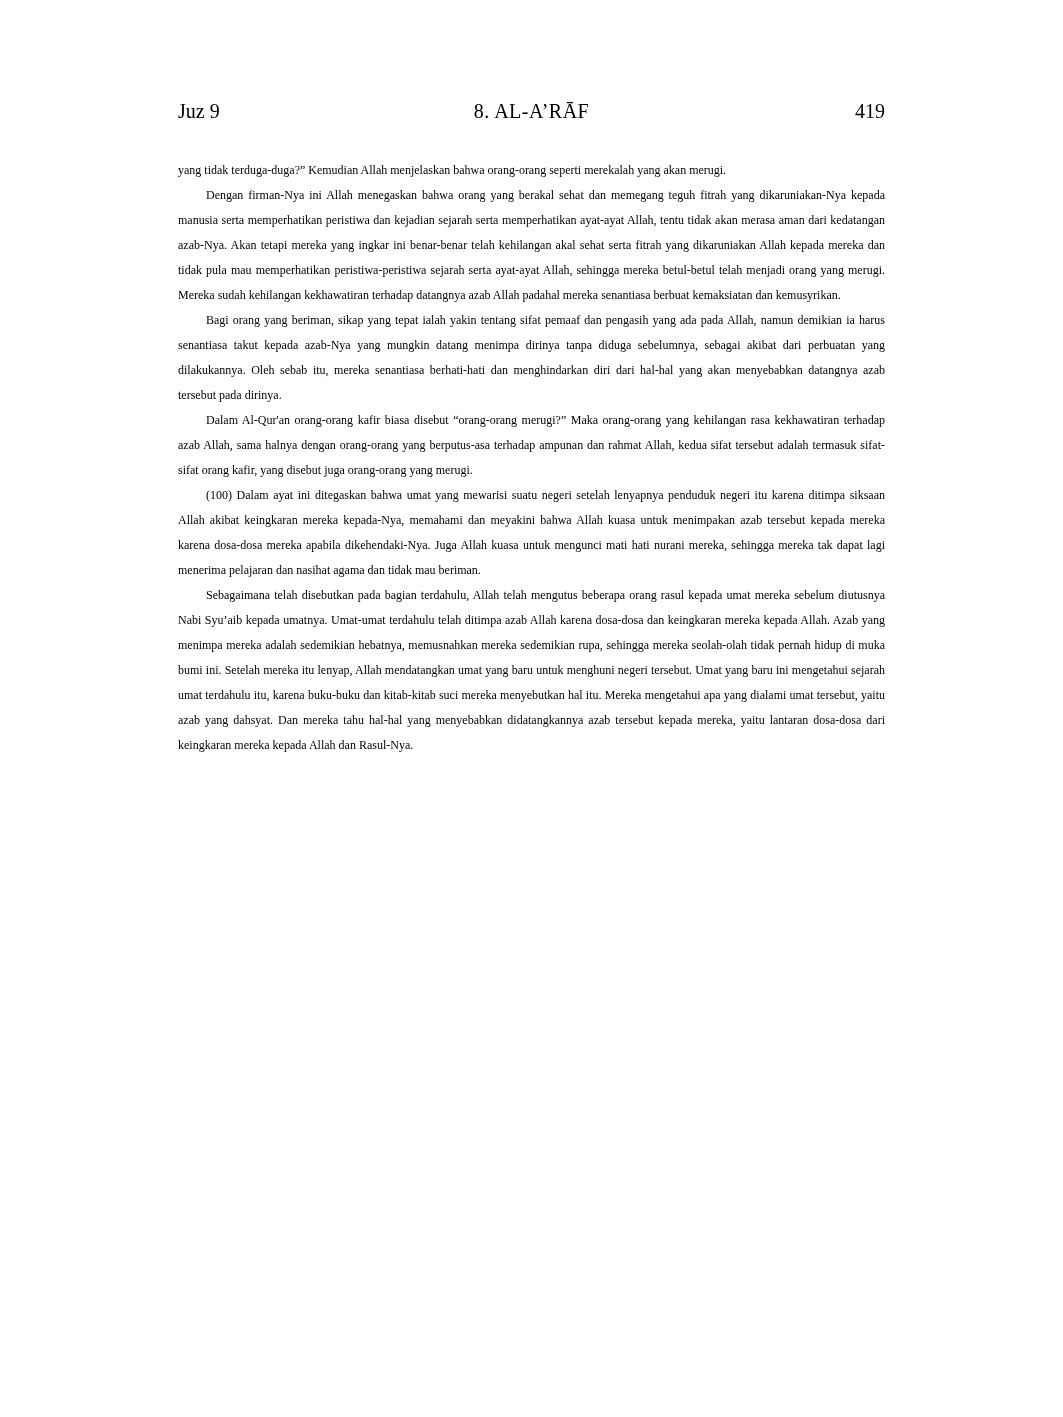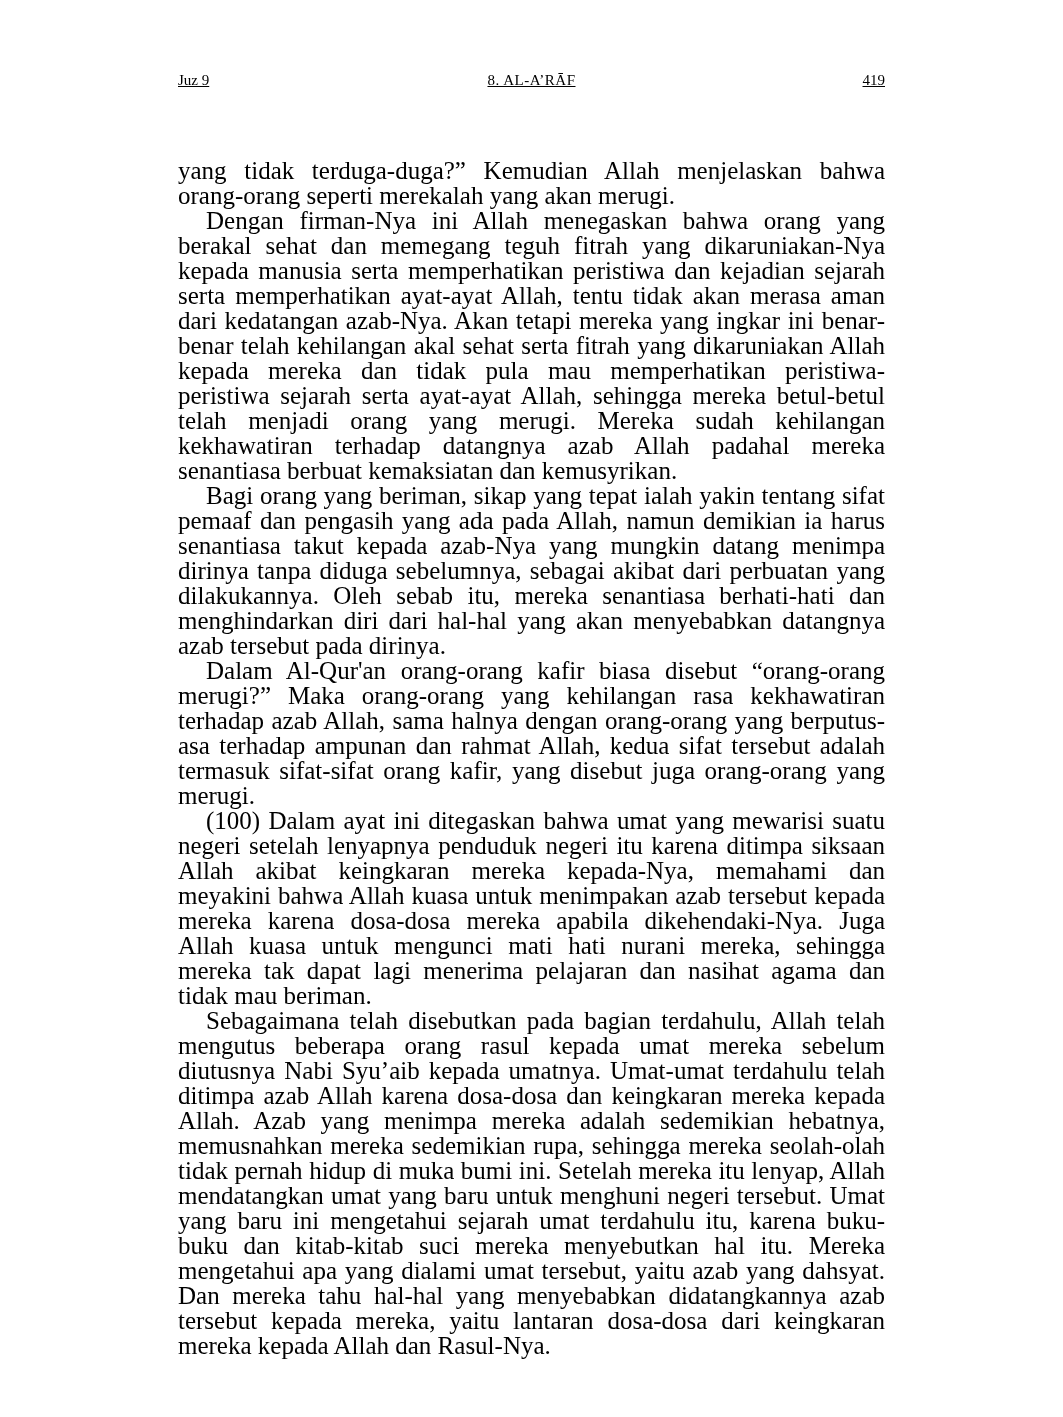--- a/index.html
+++ b/index.html
@@ -12,37 +12,36 @@
   }
   .page {
     position: relative;
     width: 1063px;
     height: 1417px;
     background: #ffffff;
     overflow: hidden;
   }
   .header {
     position: absolute;
-    top: 72px;
+    top: 60px;
     left: 178px;
     width: 707px;
     display: flex;
     align-items: baseline;
-    font-size: 15px;
-    text-decoration: underline;
+    font-size: 20px;
   }
   .header-left  { flex: 1; text-align: left; }
   .header-center{ flex: 1.4; text-align: center; letter-spacing: 0.5px; }
-  .header-right { flex: 1; text-align: right; }
+  .header-right { flex: 1; text-align: right; margin-top: 40px; }
   .body-text {
     position: absolute;
     top: 158px;
     left: 178px;
     width: 707px;
-    font-size: 25px;
+    font-size: 12px;
     line-height: 25px;
     text-align: justify;
   }
   p.para { margin: 0; text-indent: 0; }
   p.para.indent { text-indent: 28px; }
   .italic { }
 </style>
 </head>
 <body>
 

